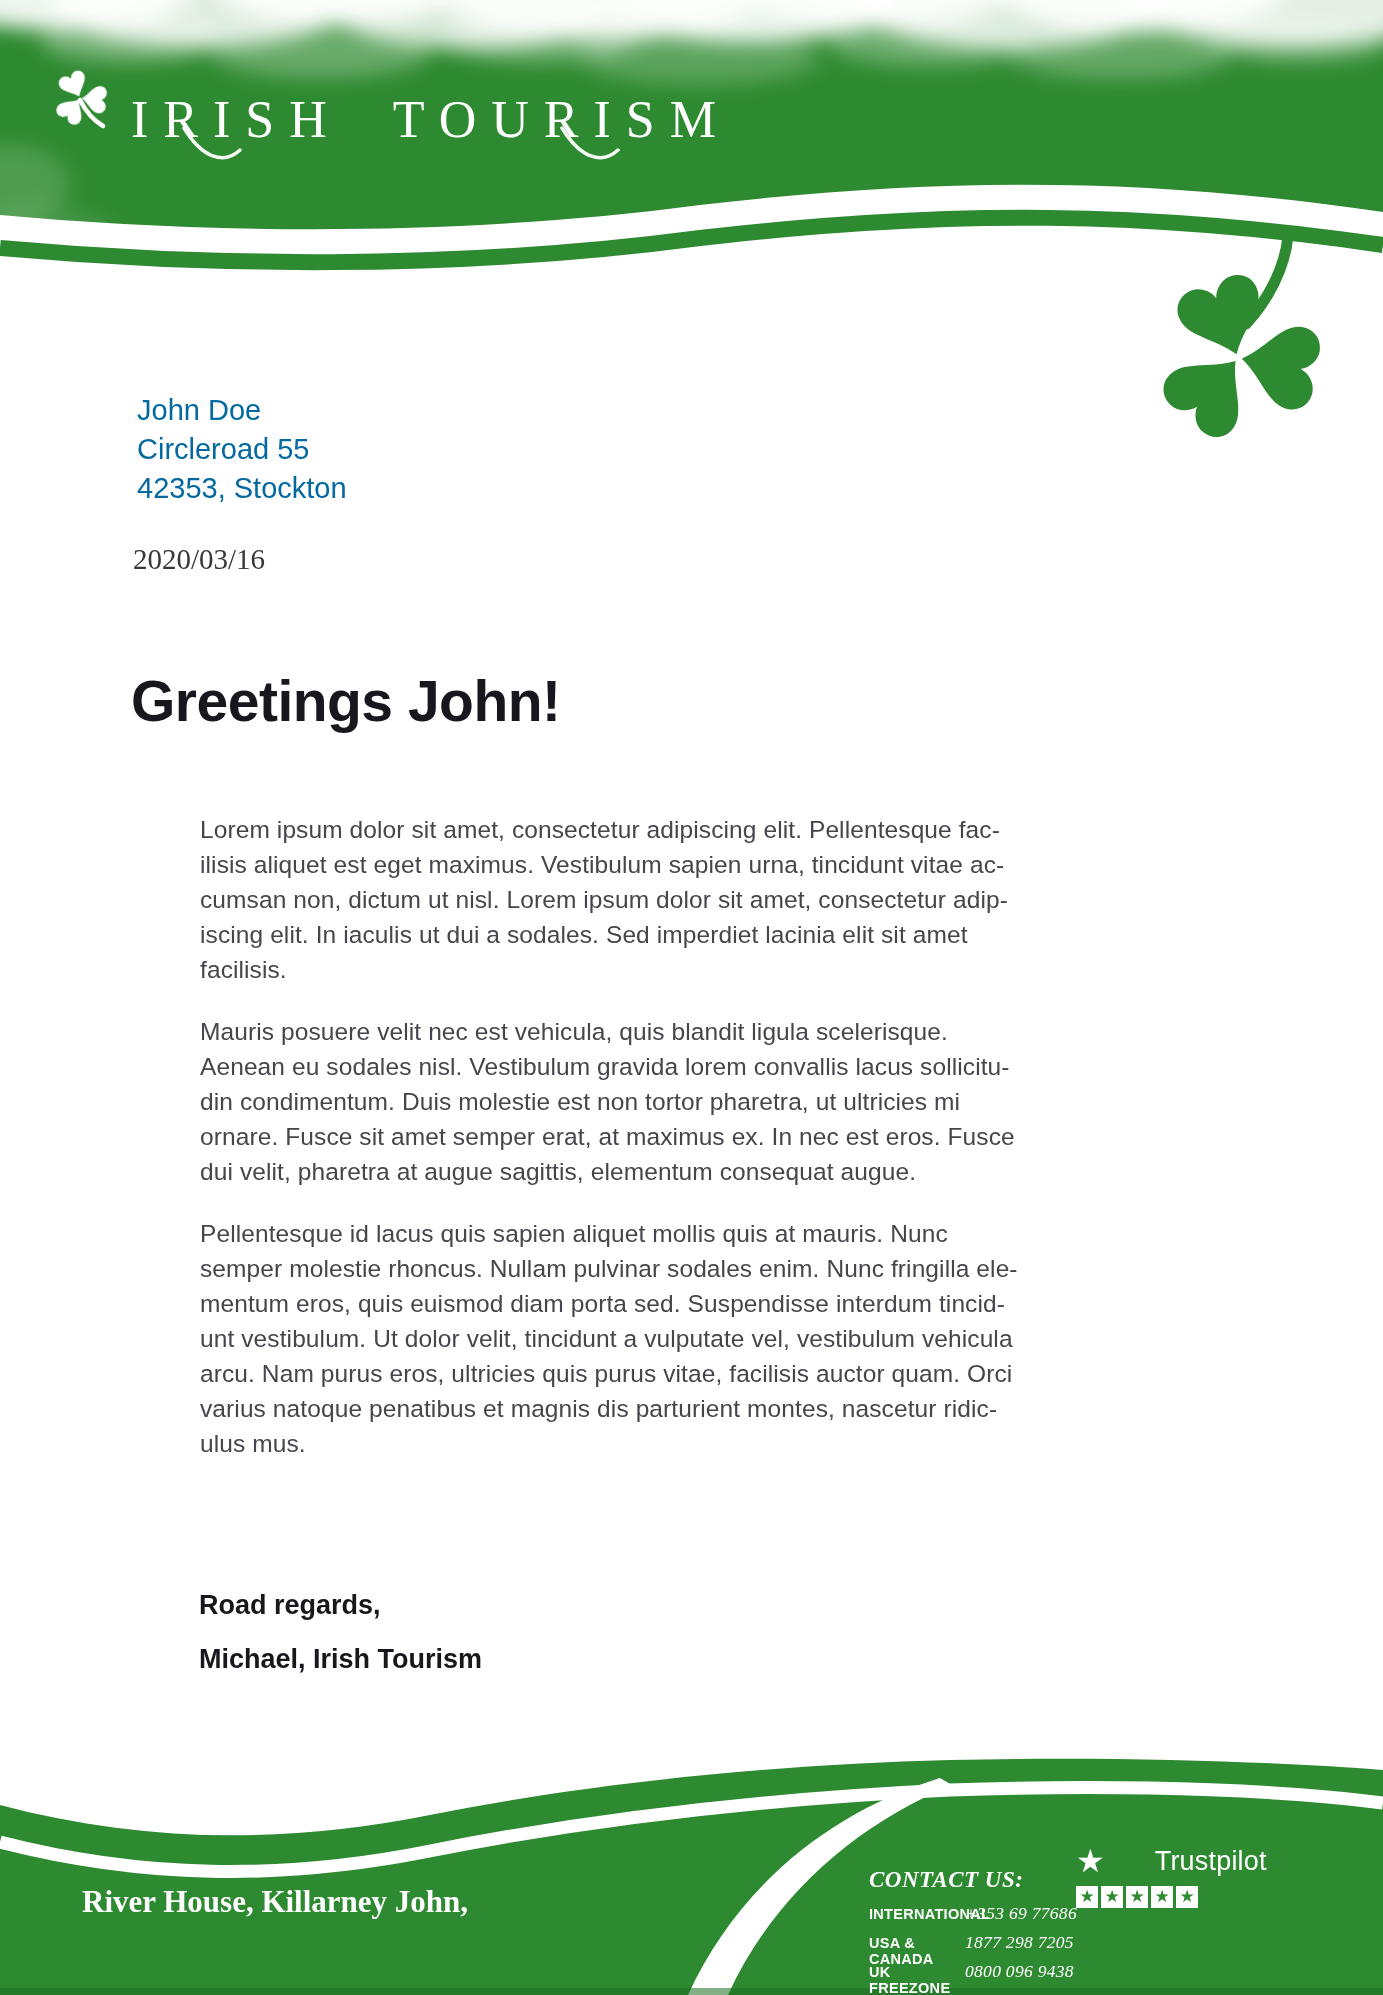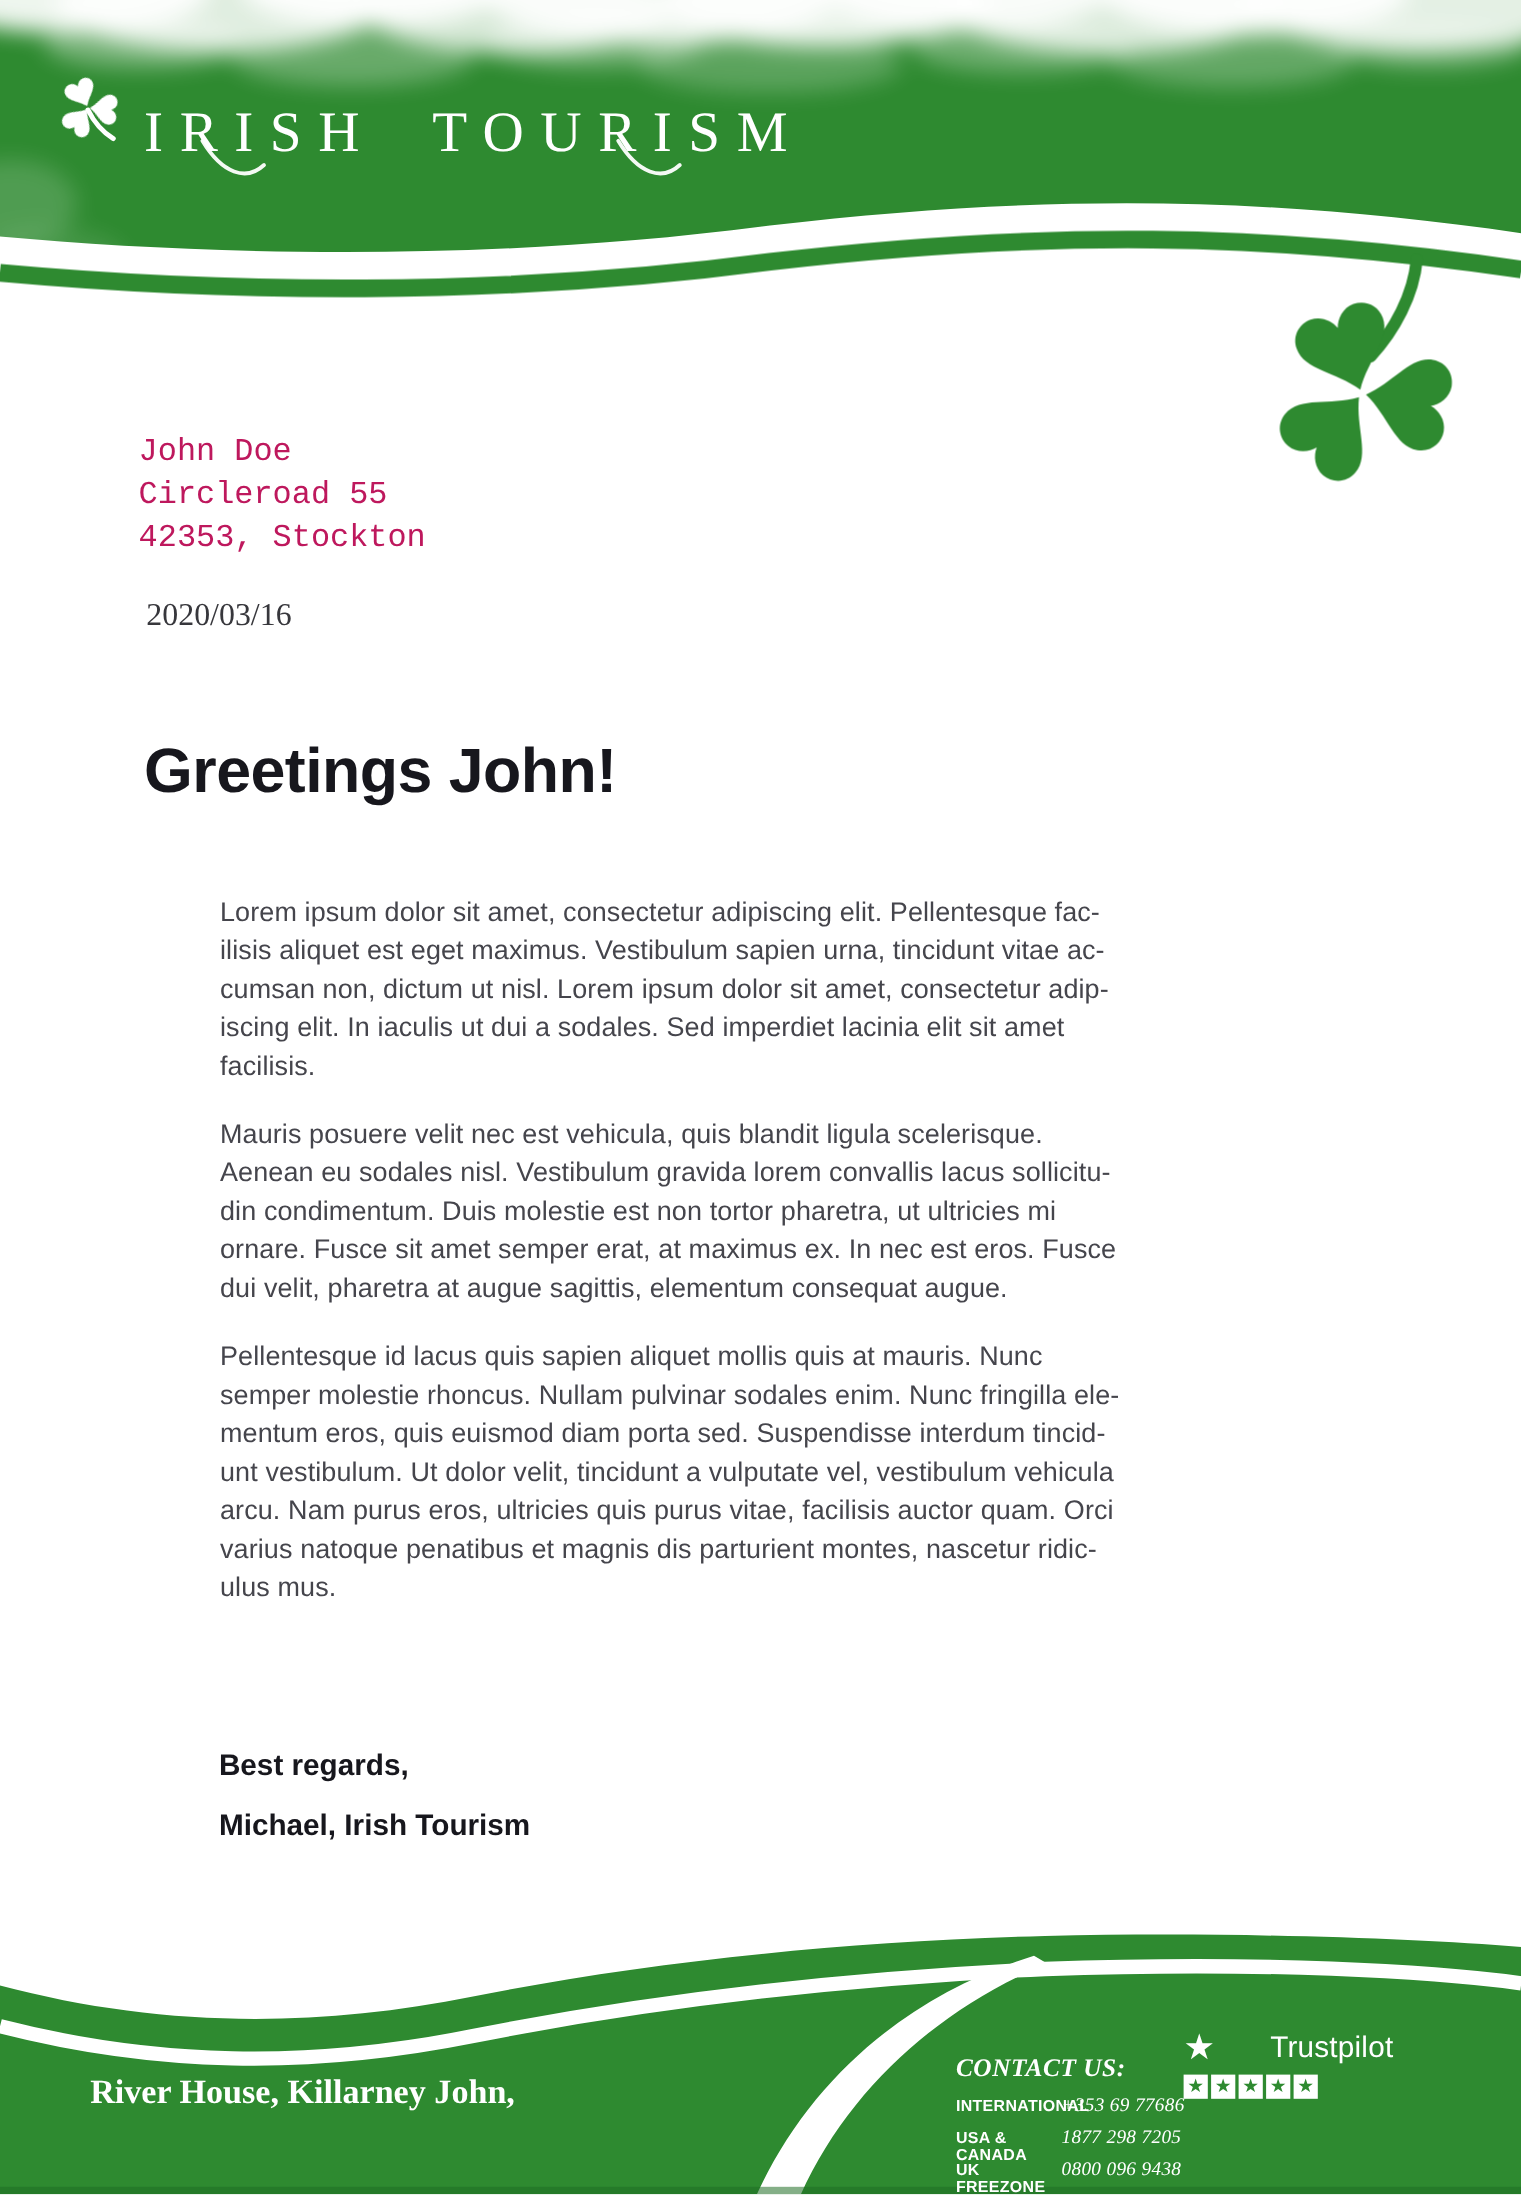--- a/index.html
+++ b/index.html
@@ -2,22 +2,22 @@
 <html><head>
 <meta charset="utf-8">
 <style>
   html,body{margin:0;padding:0;background:#ffffff;}
   .page{position:relative;width:1383px;height:1995px;background:#fff;overflow:hidden;
         font-family:"Liberation Sans",sans-serif;}
   .abs{position:absolute;}
   svg{display:block;}
 
   
-  .recipient{left:126px;top:391px;font-family:Liberation Mono, monospace;font-size:29px;
-             line-height:39px;color:#be185d;}
+  .recipient{left:137px;top:391px;font-family:Liberation Sans, sans-serif;font-size:29px;
+             line-height:39px;color:#0369a1;}
   .date{left:133px;top:543px;font-family:"Liberation Serif",serif;font-size:29px;color:#37373c;}
   .salutation{left:131px;top:668px;font-size:57px;font-weight:bold;letter-spacing:-0.5px;
               color:#17171d;}
   .body-copy{left:200px;top:812px;width:1000px;font-size:24.5px;line-height:35px;
              color:#45454c;letter-spacing:0.1px;}
   .body-copy p{margin:0 0 27px 0;white-space:pre-line;}
   .closing{left:199px;top:1578px;font-size:27px;font-weight:bold;color:#17171d;line-height:54px;}
 
   
   .footer-address{left:82px;top:1882px;color:#fff;font-family:"Liberation Serif",serif;}
@@ -127,21 +127,21 @@
     <p>Pellentesque id lacus quis sapien aliquet mollis quis at mauris. Nunc
 semper molestie rhoncus. Nullam pulvinar sodales enim. Nunc fringilla ele-
 mentum eros, quis euismod diam porta sed. Suspendisse interdum tincid-
 unt vestibulum. Ut dolor velit, tincidunt a vulputate vel, vestibulum vehicula
 arcu. Nam purus eros, ultricies quis purus vitae, facilisis auctor quam. Orci
 varius natoque penatibus et magnis dis parturient montes, nascetur ridic-
 ulus mus.</p>
   </div>
 
   <div class="abs closing">
-    <div>Best regards,</div>
+    <div>Road regards,</div>
     <div>Michael, Irish Tourism</div>
   </div>
 
   <svg class="abs" style="left:0;top:1690px;" width="1383" height="305" viewBox="0 0 1383 305">
 
     <path fill="#2e8a30" d="M0,115 C 140,152 280,155 430,125 C 580,95 760,75 950,70 C 1120,66 1280,72 1383,80 L1383,305 L0,305 Z"></path>
 
     <path fill="none" stroke="#ffffff" stroke-width="13" d="M0,152 C 140,188 280,191 430,161 C 580,131 760,109 950,100 C 1150,93 1300,102 1383,113"></path>
 
     <path fill="#ffffff" d="M952,95 C 855,135 772,208 728,305 L688,305 C 738,196 830,122 940,88 Z"></path>

